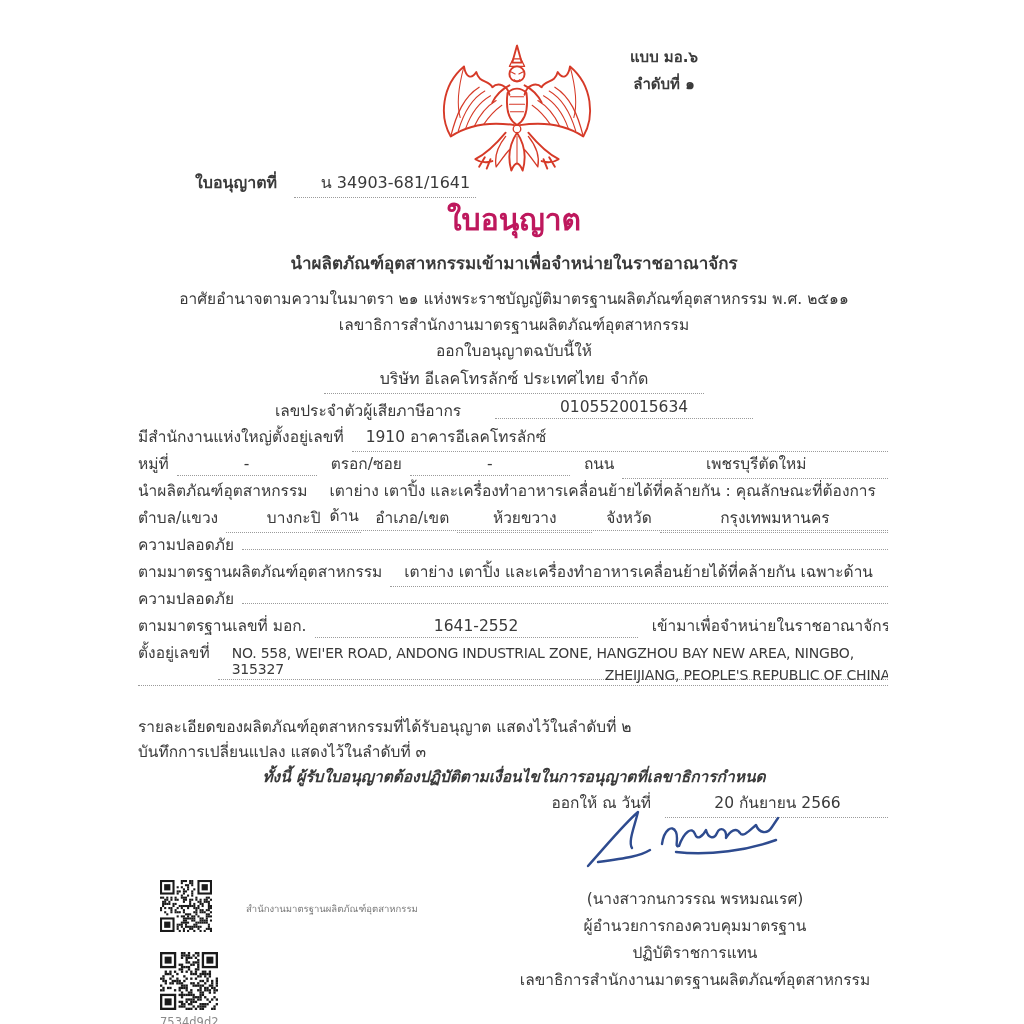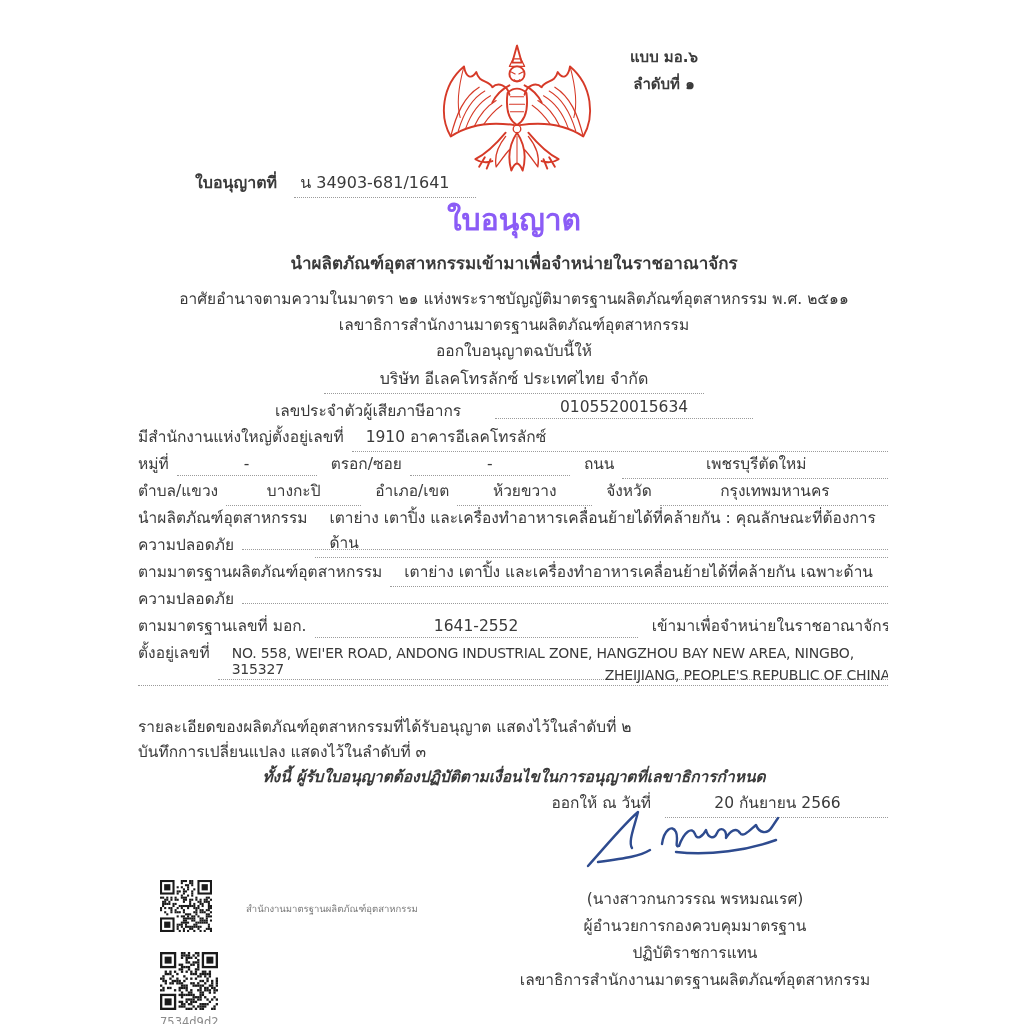--- a/index.html
+++ b/index.html
@@ -8,25 +8,25 @@
 
   
   .form-code{position:absolute;top:44px;right:190px;text-align:center;font-size:15px;font-weight:600;line-height:27px;color:#3a3a3a;}
 
   
   .emblem{position:absolute;top:38px;left:422px;width:190px;height:142px;}
 
   
   .license-row{position:absolute;top:170px;left:195px;font-size:16px;}
   .license-row .lbl{font-weight:700;}
-  .license-row .val{display:inline-block;min-width:170px;margin-left:12px;border-bottom:1.5px dotted #9b9b9b;padding:0 6px 2px 6px;}
+  .license-row .val{display:inline-block;min-width:170px;margin-left:12px;border-bottom:1.5px dotted #9b9b9b;padding:0 6px 2px 6px;text-align:right;}
 
   
   .col{position:absolute;left:138px;top:196px;width:752px;}
-  .title{text-align:center;font-size:30px;font-weight:700;color:#8b5cf6;margin:0 0 6px 0;}
+  .title{text-align:center;font-size:30px;font-weight:700;color:#be185d;margin:0 0 6px 0;}
   .subtitle{text-align:center;font-size:17px;font-weight:700;margin:0 0 10px 0;}
   .cline{text-align:center;font-size:15.5px;line-height:26px;margin:0;}
   .company-line{text-align:center;margin-top:2px;}
   .company-line .uval{display:inline-block;min-width:380px;border-bottom:1.5px dotted #9b9b9b;padding-bottom:2px;font-size:16px;}
   .taxid-line{display:flex;justify-content:center;align-items:flex-start;gap:34px;margin-top:4px;font-size:15.5px;height:26px;}
   .taxid-line .uval{display:inline-block;width:258px;text-align:center;border-bottom:1.5px dotted #9b9b9b;padding-bottom:2px;}
 
   .frow{display:flex;align-items:baseline;font-size:15.5px;height:27px;margin-top:0px;}
   .frow .lab{white-space:nowrap;padding-right:8px;}
   .frow .u{border-bottom:1.5px dotted #9b9b9b;text-align:center;padding-bottom:2px;}
@@ -136,31 +136,31 @@
     <div class="frow">
       <span class="lab">หมู่ที่</span>
       <span class="u" style="flex:0 0 140px;">-</span>
       <span class="lab" style="padding-left:14px;">ตรอก/ซอย</span>
       <span class="u" style="flex:0 0 160px;">-</span>
       <span class="lab" style="padding-left:14px;">ถนน</span>
       <span class="u grow">เพชรบุรีตัดใหม่</span>
     </div>
 
     <div class="frow">
+      <span class="lab">นำผลิตภัณฑ์อุตสาหกรรม</span>
+      <span class="u grow left">เตาย่าง เตาปิ้ง และเครื่องทำอาหารเคลื่อนย้ายได้ที่คล้ายกัน : คุณลักษณะที่ต้องการด้าน</span>
+    </div>
+
+    <div class="frow">
       <span class="lab">ตำบล/แขวง</span>
       <span class="u" style="flex:0 0 135px;">บางกะปิ</span>
       <span class="lab" style="padding-left:14px;">อำเภอ/เขต</span>
       <span class="u" style="flex:0 0 135px;">ห้วยขวาง</span>
       <span class="lab" style="padding-left:14px;">จังหวัด</span>
       <span class="u grow">กรุงเทพมหานคร</span>
-    </div>
-
-    <div class="frow">
-      <span class="lab">นำผลิตภัณฑ์อุตสาหกรรม</span>
-      <span class="u grow left">เตาย่าง เตาปิ้ง และเครื่องทำอาหารเคลื่อนย้ายได้ที่คล้ายกัน : คุณลักษณะที่ต้องการด้าน</span>
     </div>
     <div class="frow">
       <span class="lab">ความปลอดภัย</span>
       <span class="u grow"></span>
     </div>
 
     <div class="frow">
       <span class="lab">ตามมาตรฐานผลิตภัณฑ์อุตสาหกรรม</span>
       <span class="u grow left">เตาย่าง เตาปิ้ง และเครื่องทำอาหารเคลื่อนย้ายได้ที่คล้ายกัน เฉพาะด้าน</span>
     </div>

